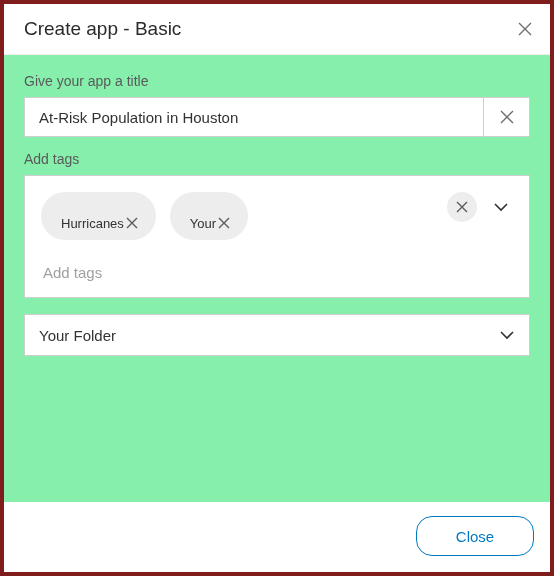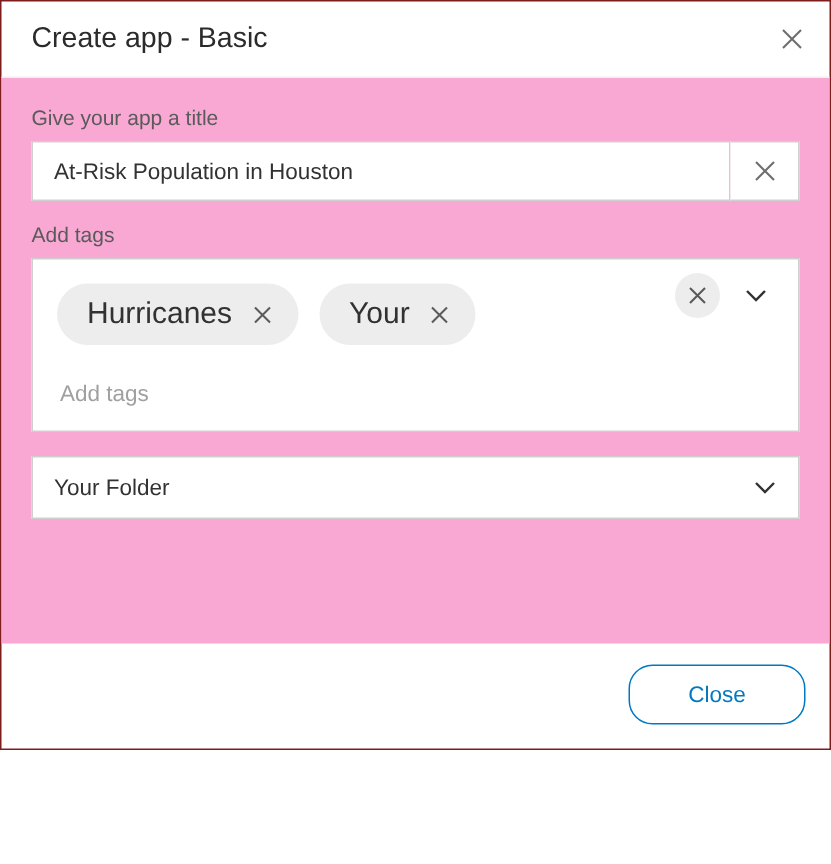--- a/index.html
+++ b/index.html
@@ -7,22 +7,22 @@
   body {
     font-family: "Avenir Next", "Segoe UI", "Helvetica Neue", Arial, sans-serif;
     font-size: 14px;
     color: #323232;
     background: #fff;
     width: 554px;
     height: 576px;
   }
   .dialog {
     width: 554px;
-    height: 500px;
-    border: 1px solid #7f1d1d;
+    height: 576px;
+    border: 4px solid #7f1d1d;
     display: flex;
     flex-direction: column;
   }
   .dialog-header {
     display: flex;
     align-items: center;
     justify-content: space-between;
     padding: 14px 16px 14px 20px;
     border-bottom: 1px solid #f0f0f0;
   }
@@ -30,21 +30,21 @@
     font-size: 19px;
     font-weight: 400;
     color: #2b2b2b;
   }
   .dialog-close {
     width: 18px; height: 18px;
     display: flex; align-items: center; justify-content: center;
     cursor: pointer;
   }
   .dialog-body {
-    background: #f9a8d4;
+    background: #86efac;
     padding: 18px 20px 20px 20px;
     flex: 1 1 auto;
   }
   .field-label {
     font-size: 14px;
     color: #5a5a5a;
     margin-bottom: 8px;
   }
   .title-row {
     display: flex;
@@ -80,25 +80,24 @@
   .tags-rows { position: relative; }
   .tags-row {
     display: flex;
     align-items: center;
     gap: 14px;
     margin-bottom: 18px;
   }
   .tag-chip {
     display: inline-flex;
     align-items: center;
-    gap: 12px;
     background: #ededed;
     border-radius: 999px;
-    padding: 9px 16px 9px 20px;
-    font-size: 20px;
+    padding: 23px 16px 9px 20px;
+    font-size: 13px;
     color: #323232;
   }
   .tag-remove {
     display: flex; align-items: center; justify-content: center;
     width: 16px; height: 16px;
     cursor: pointer;
   }
   .tags-row-controls {
     position: absolute;
     right: 0;

